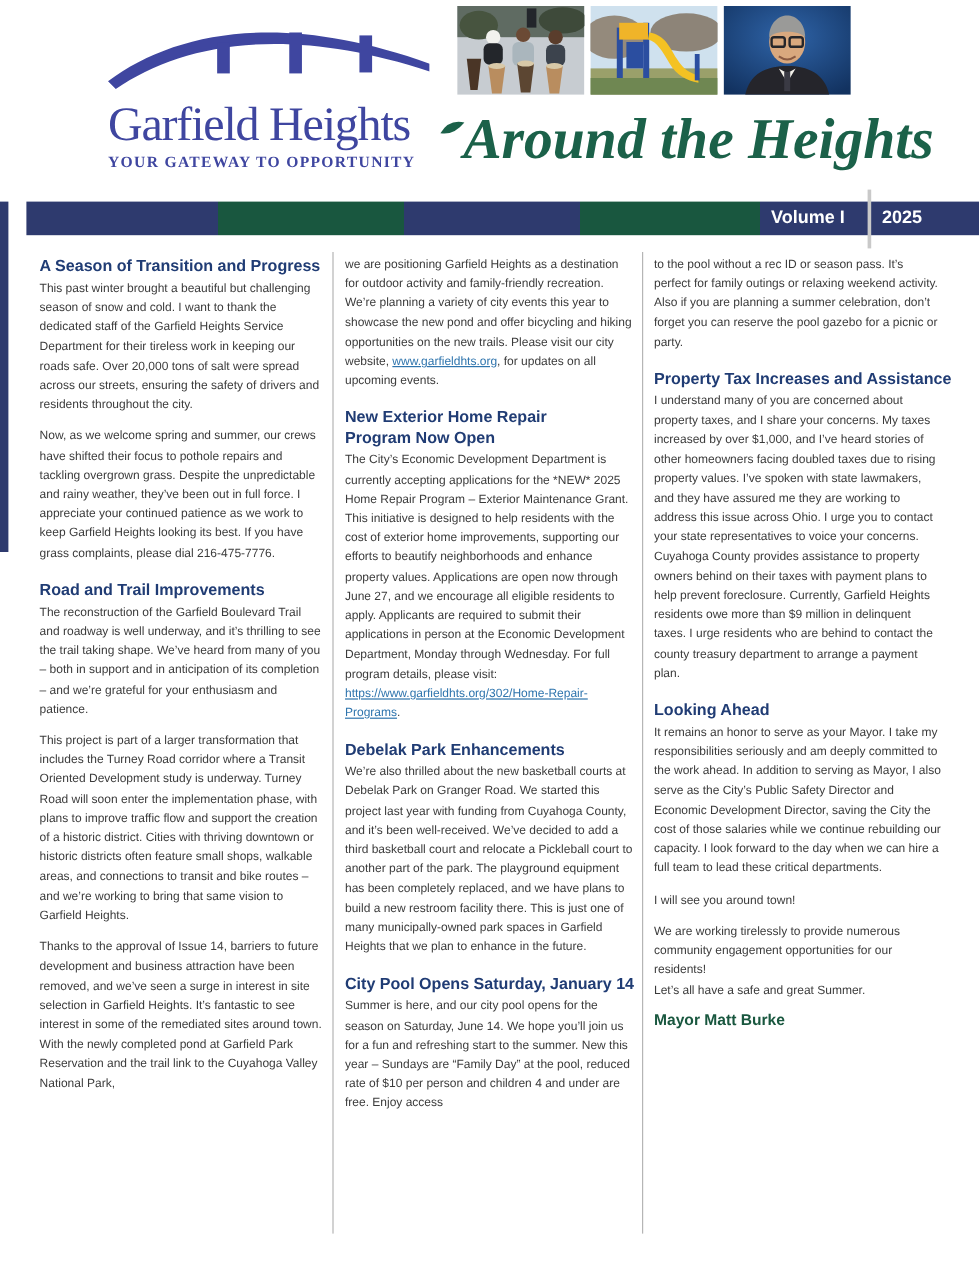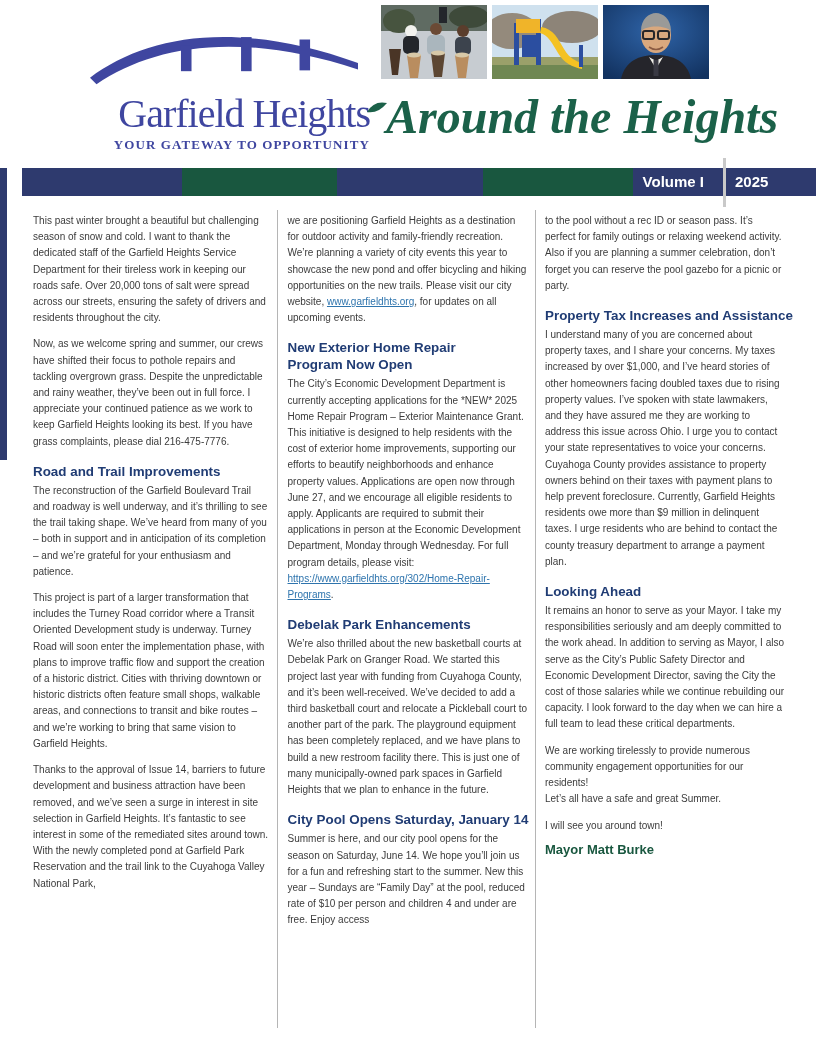--- a/index.html
+++ b/index.html
@@ -1,21 +1,21 @@
 <!DOCTYPE html>
 <html style="--navy: #2e3a6e; --green: #19573f; --headingBlue: #203c74; --logoBlue: #3f46a0; --scriptGreen: #1b6149; --link: #2e74ad; --text: #3b3b3b;"><head>
 <meta charset="utf-8">
 <style>
   html,body{margin:0;padding:0;}
   body{width:816px;height:1056px;background:#ffffff;position:relative;overflow:hidden;
        font-family:"Liberation Sans",sans-serif;color:var(--text,#3b3b3b);}
   .page{position:absolute;inset:0;}
 
   
-  .logo{position:absolute;left:90px;top:26px;width:280px;text-align:right;}
+  .logo{position:absolute;left:90px;top:16px;width:280px;}
   .bridge{display:block;width:268px;height:66px;}
   .logo-name{font-family:"Liberation Serif",serif;font-size:40px;letter-spacing:-1px;
              color:var(--logoBlue);line-height:1;margin-top:2px;white-space:nowrap;}
   .logo-tagline{font-family:"Liberation Serif",serif;font-weight:bold;font-size:13px;
              letter-spacing:1.1px;color:var(--logoBlue);margin-top:3px;white-space:nowrap;}
 
   .photos{position:absolute;left:381px;top:5px;display:flex;gap:5px;}
   .photo{width:106px;height:74px;display:block;}
 
   .script-title{position:absolute;left:366px;top:88px;width:412px;text-align:center;
@@ -129,20 +129,21 @@
   <div class="left-stripe"></div>
   <div class="vol-divider"></div>
   <span class="bar-text" id="volume">Volume I</span>
   <span class="bar-text" id="year">2025</span>
 
   <div class="col-divider" id="divider-1"></div>
   <div class="col-divider" id="divider-2"></div>
 
   <div class="columns" id="columns">
       <div class="col">
+        <h2>A Season of Transition and Progress</h2>
         <p>This past winter brought a beautiful but challenging season of snow and cold. I want to thank the dedicated staff of the Garfield Heights Service Department for their tireless work in keeping our roads safe. Over 20,000 tons of salt were spread across our streets, ensuring the safety of drivers and residents throughout the city.</p>
         <p>Now, as we welcome spring and summer, our crews have shifted their focus to pothole repairs and tackling overgrown grass. Despite the unpredictable and rainy weather, they’ve been out in full force. I appreciate your continued patience as we work to keep Garfield Heights looking its best. If you have grass complaints, please dial 216-475-7776.</p>
         <h2>Road and Trail Improvements</h2>
         <p>The reconstruction of the Garfield Boulevard Trail and roadway is well underway, and it’s thrilling to see the trail taking shape.  We’ve heard from many of you – both in support and in anticipation of its completion – and we’re grateful for your enthusiasm and patience.</p>
         <p>This project is part of a larger transformation that includes the Turney Road corridor where a Transit Oriented Development study is underway. Turney Road will soon enter the implementation phase, with plans to improve traffic flow and support the creation of a historic district. Cities with thriving downtown or historic districts often feature small shops, walkable areas, and connections to transit and bike routes – and we’re working to bring that same vision to Garfield Heights.</p>
         <p>Thanks to the approval of Issue 14, barriers to future development and business attraction have been removed, and we’ve seen a surge in interest in site selection in Garfield Heights. It’s fantastic to see interest in some of the remediated sites around town. With the newly completed pond at Garfield Park Reservation and the trail link to the Cuyahoga Valley National Park,</p>
       </div>
       <div class="col">
         <p>we are positioning Garfield Heights as a destination for outdoor activity and family-friendly recreation. We’re planning a variety of city events this year to showcase the new pond and offer bicycling and hiking opportunities on the new trails. Please visit our city website, <a href="#">www.garfieldhts.org</a>, for updates on all upcoming events.</p>
         <h2>New Exterior Home Repair<br>Program Now Open</h2>
@@ -151,18 +152,18 @@
         <p>We’re also thrilled about the new basketball courts at Debelak Park on Granger Road. We started this project last year with funding from Cuyahoga County, and it’s been well-received. We’ve decided to add a third basketball court and relocate a Pickleball court to another part of the park. The playground equipment has been completely replaced, and we have plans to build a new restroom facility there. This is just one of many municipally-owned park spaces in Garfield Heights that we plan to enhance in the future.</p>
         <h2>City Pool Opens Saturday, January 14</h2>
         <p>Summer is here, and our city pool opens for the season on Saturday, June 14. We hope you’ll join us for a fun and refreshing start to the summer. New this year – Sundays are “Family Day” at the pool, reduced rate of $10 per person and children 4 and under are free. Enjoy access</p>
       </div>
       <div class="col">
         <p>to the pool without a rec ID or season pass. It’s perfect for family outings or relaxing weekend activity. Also if you are planning a summer celebration, don’t forget you can reserve the pool gazebo for a picnic or party.</p>
         <h2>Property Tax Increases and Assistance</h2>
         <p>I understand many of you are concerned about property taxes, and I share your concerns. My taxes increased by over $1,000, and I’ve heard stories of other homeowners facing doubled taxes due to rising property values. I’ve spoken with state lawmakers, and they have assured me they are working to address this issue across Ohio. I urge you to contact your state representatives to voice your concerns. Cuyahoga County provides assistance to property owners behind on their taxes with payment plans to help prevent foreclosure. Currently, Garfield Heights residents owe more than $9 million in delinquent taxes. I urge residents who are behind to contact the county treasury department to arrange a payment plan.</p>
         <h2>Looking Ahead</h2>
         <p>It remains an honor to serve as your Mayor. I take my responsibilities seriously and am deeply committed to the work ahead. In addition to serving as Mayor, I also serve as the City’s Public Safety Director and Economic Development Director, saving the City the cost of those salaries while we continue rebuilding our capacity. I look forward to the day when we can hire a full team to lead these critical departments.</p>
+        <p>I will see you around town!</p>
         <p>We are working tirelessly to provide numerous community engagement opportunities for our residents!<br>Let’s all have a safe and great Summer.</p>
-        <p>I will see you around town!</p>
         <p class="sig">Mayor Matt Burke</p>
       </div>
     </div>
 </div>
 
 </body></html>

